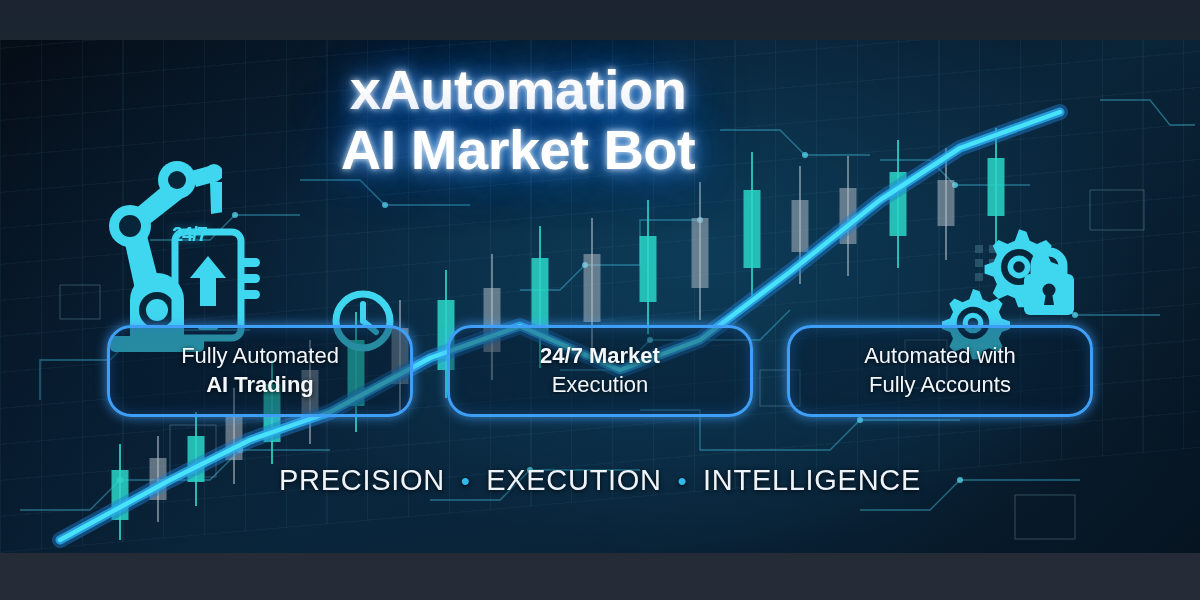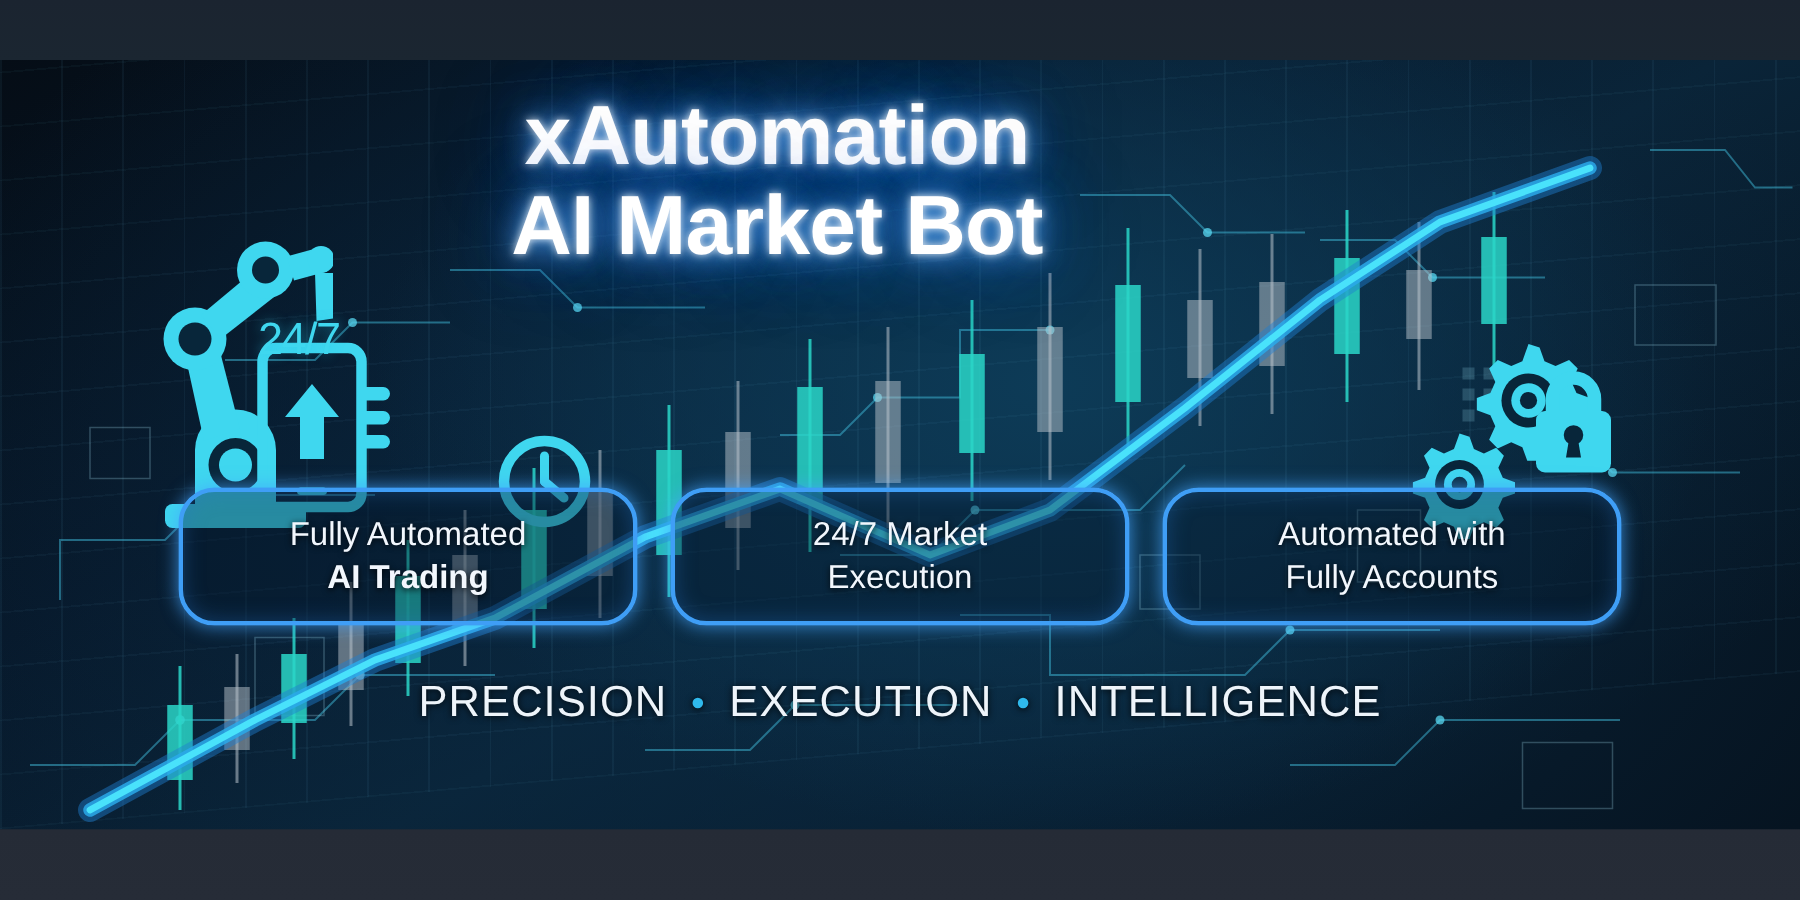--- a/index.html
+++ b/index.html
@@ -39,40 +39,40 @@
     display:block;color:#ffffff;font-weight:bold;font-size:56px;line-height:1.08;
     letter-spacing:-.5px;
     text-shadow:
       0 0 6px rgba(255,255,255,.85),
       0 0 18px rgba(90,175,255,.95),
       0 0 36px rgba(40,120,230,.85),
       0 0 60px rgba(20,90,200,.6);
   }
 
   
-  #pills{position:absolute;left:0;top:325px;width:1200px;display:flex;justify-content:center;gap:22px;z-index:25;}
+  #pills{position:absolute;left:0;top:325px;width:1200px;display:flex;justify-content:center;gap:34px;z-index:25;}
   .pill{
     width:300px;height:86px;border:3px solid #3f9ef6;border-radius:24px;
     display:flex;align-items:center;justify-content:center;text-align:center;
     background:rgba(6,26,46,.40);
     box-shadow:0 0 12px rgba(70,165,255,.75),inset 0 0 14px rgba(40,120,210,.35);
   }
   .pill span{color:#f2f7fd;font-size:22px;line-height:1.3;font-weight:400;
     text-shadow:0 1px 4px rgba(0,0,0,.85);}
 
   
   #tagline{position:absolute;left:0;top:452px;width:1200px;text-align:center;z-index:25;
     font-size:29px;letter-spacing:.7px;color:#eef4fa;
     text-shadow:0 1px 5px rgba(0,0,0,.9);}
   #tagline .dot{color:#2fb9ec;font-size:26px;}
-  #tagline .w{display:inline-block;padding:0 7px;}
+  #tagline .w{display:inline-block;padding:0 7px;margin-top:12px;}
 
   .ic{position:absolute;z-index:22;}
-  #lbl247{position:absolute;left:172px;top:170px;z-index:23;color:#3fd7ef;
-    font-size:30px;font-weight:normal;letter-spacing:-1px;
+  #lbl247{position:absolute;left:172px;top:183px;z-index:23;color:#3fd7ef;
+    font-size:20px;font-weight:bold;letter-spacing:-1px;
     text-shadow:0 0 8px rgba(40,200,235,.55);}
 </style>
 </head>
 <body>
 
 <div id="banner">
 
   <div class="band top"></div>
   <div class="band bottom"></div>
 
@@ -248,21 +248,21 @@
   <div id="headline">
     <span class="ln">xAutomation</span>
     <span class="ln">AI Market Bot</span>
   </div>
 
   <div id="pills">
     <div class="pill">
       <span><b style="font-weight:400">Fully Automated</b><br><b style="font-weight:700">AI Trading</b></span>
     </div>
     <div class="pill">
-      <span><b style="font-weight:400">24/7 Market</b><br><b style="font-weight:400">Execution</b></span>
+      <span><b style="font-weight:700">24/7 Market</b><br><b style="font-weight:400">Execution</b></span>
     </div>
     <div class="pill">
       <span><b style="font-weight:400">Automated with</b><br><b style="font-weight:400">Fully Accounts</b></span>
     </div>
   </div>
 
   <div id="tagline">
     <span class="w">PRECISION</span>
     <span class="dot">•</span>
     <span class="w">EXECUTION</span>

